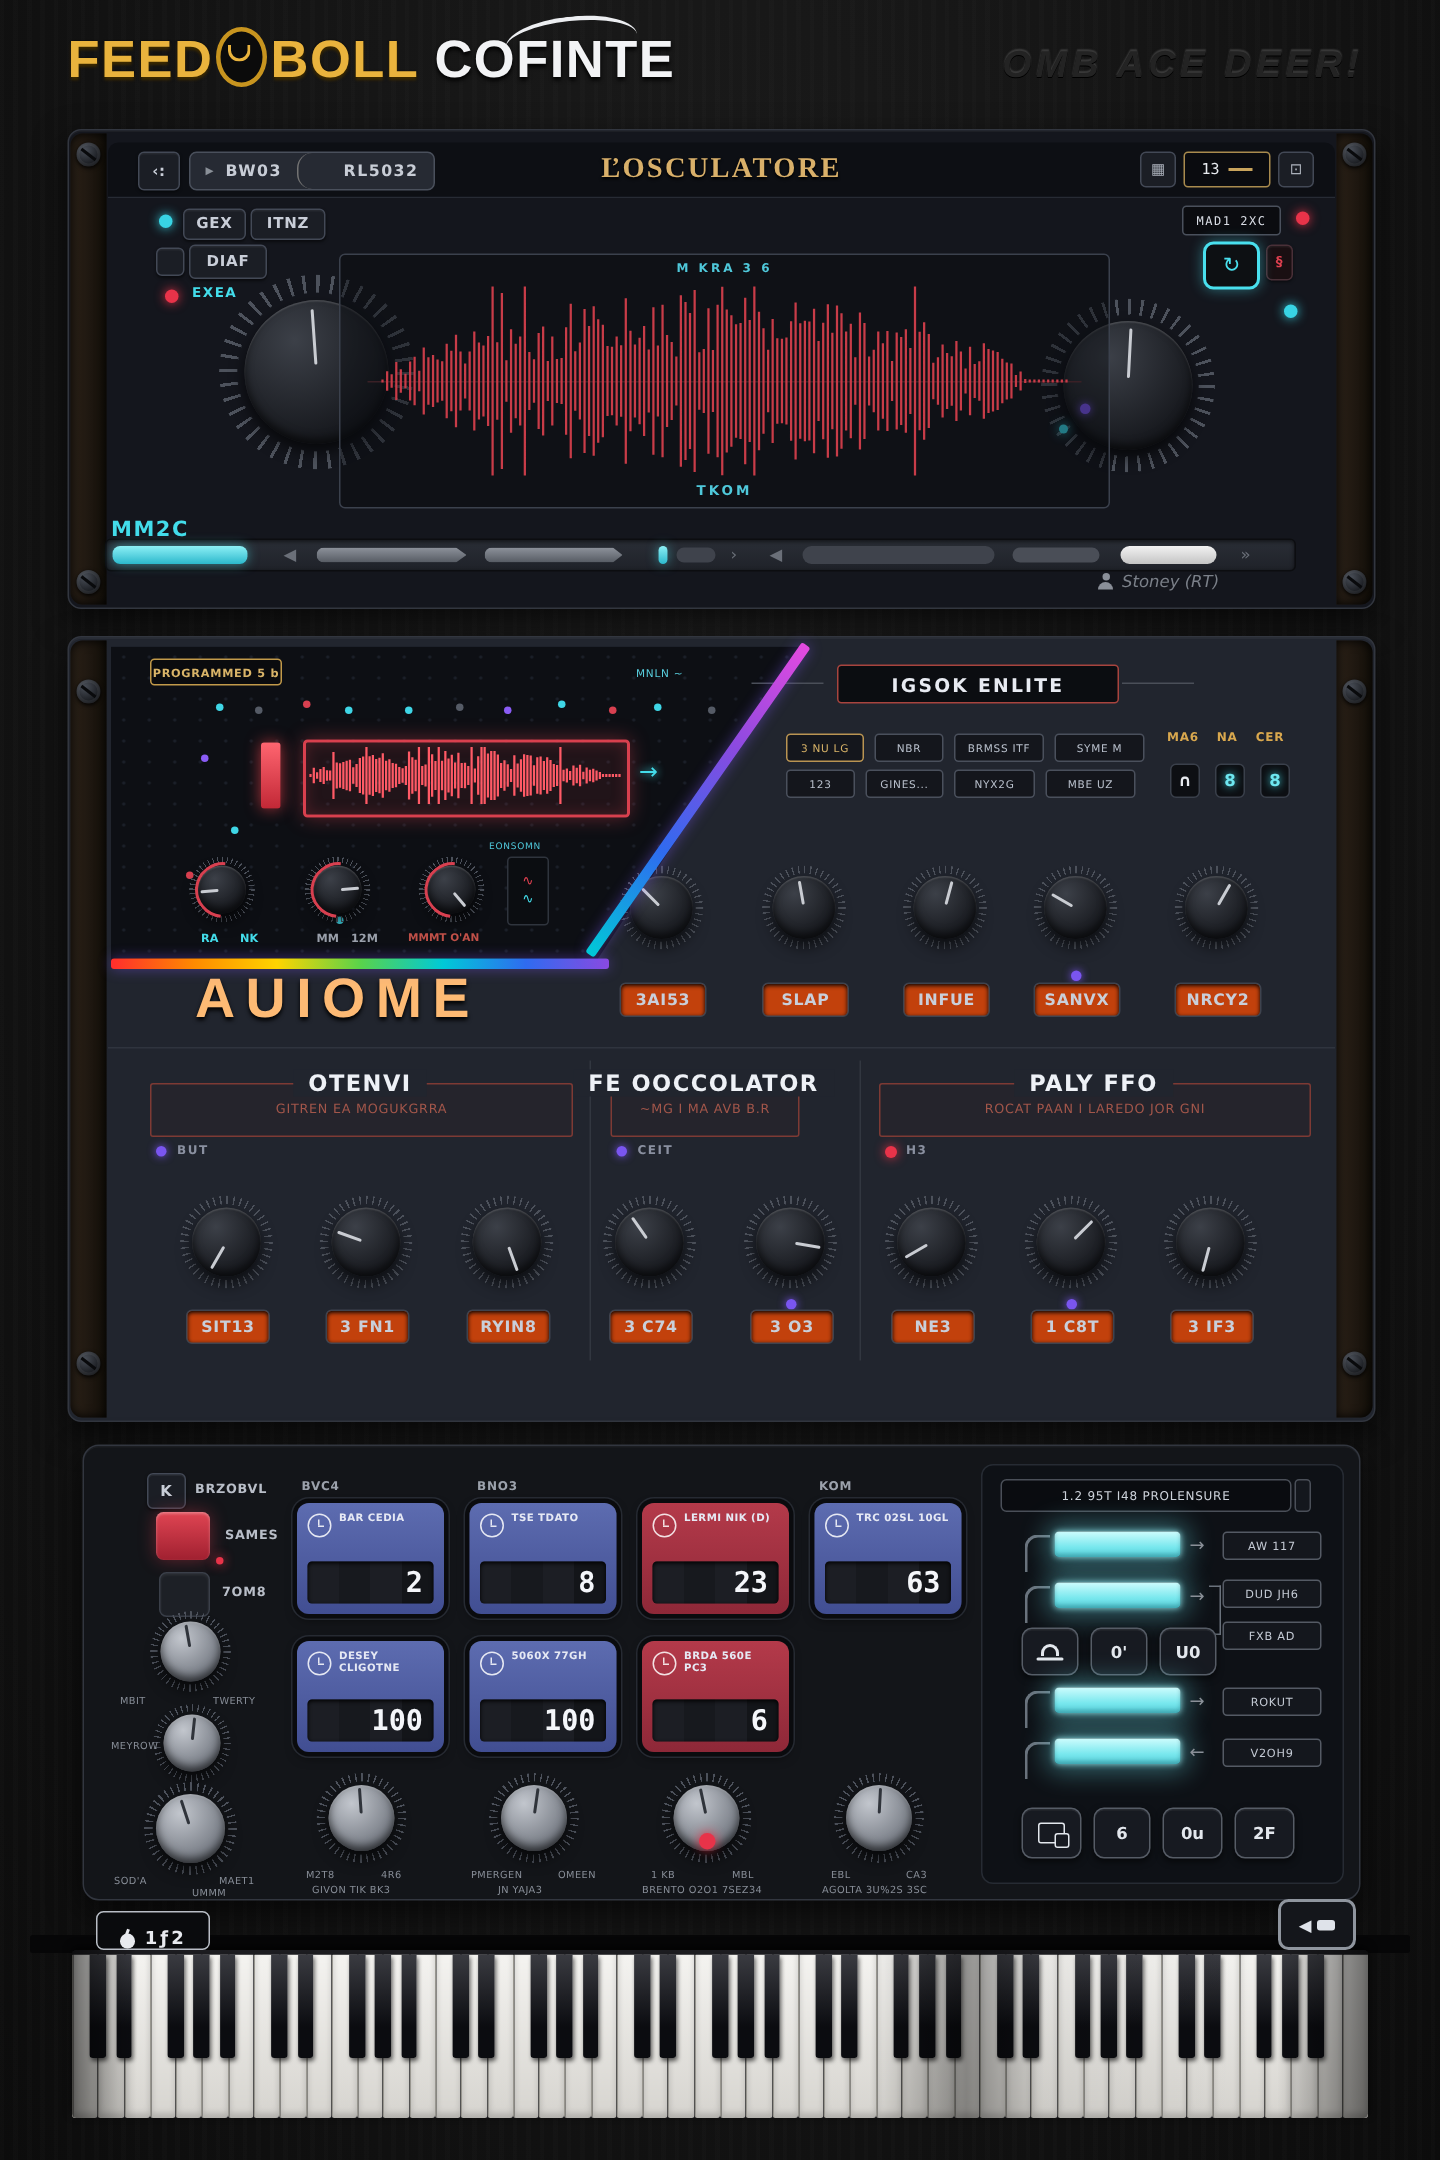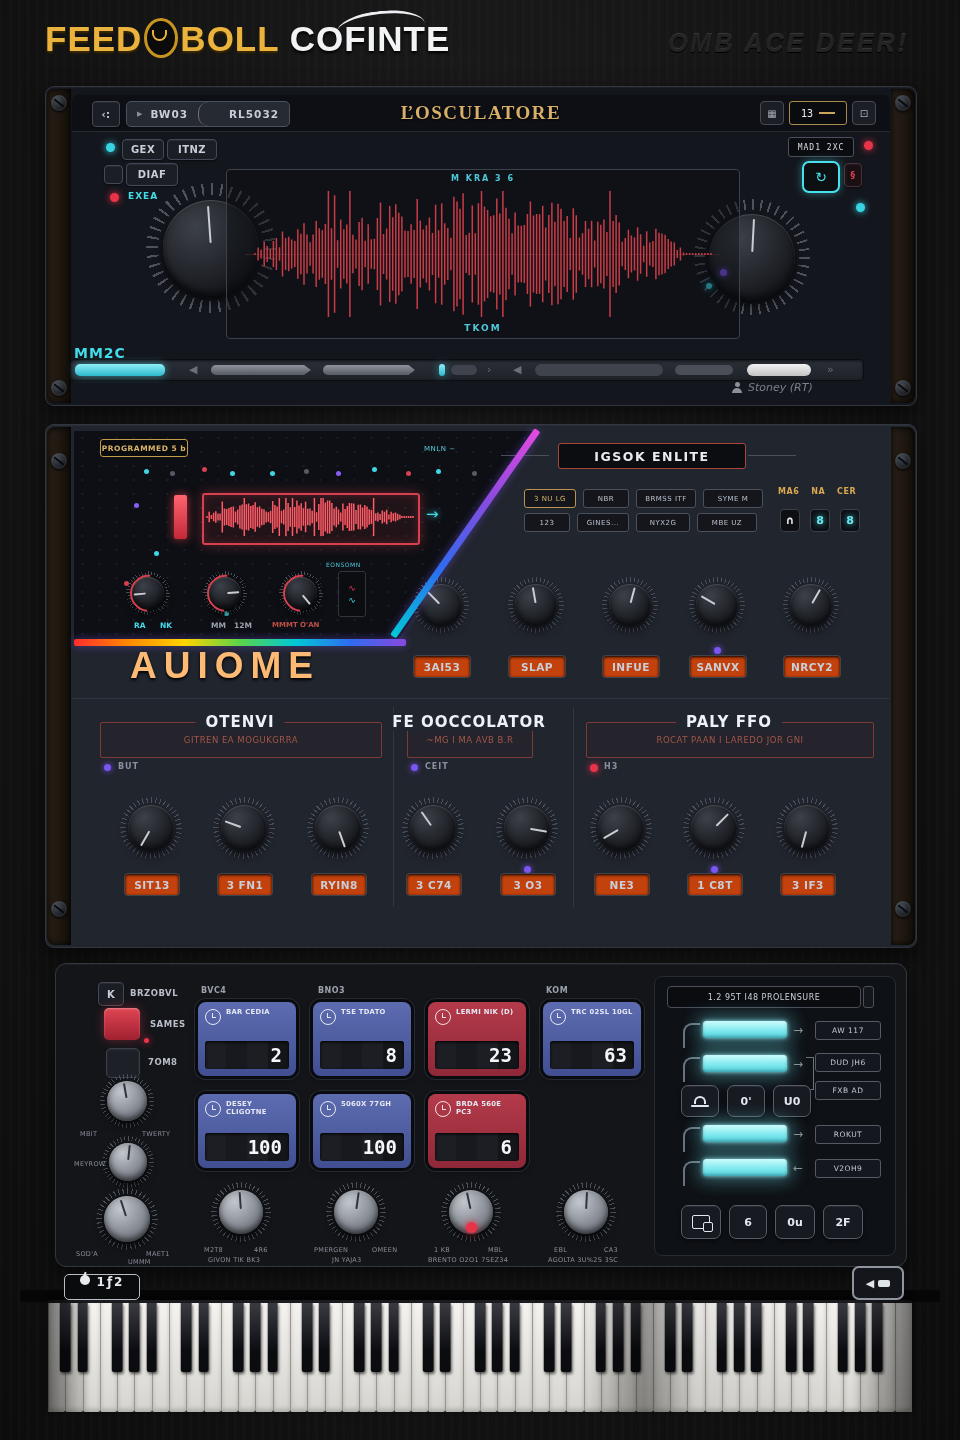--- a/index.html
+++ b/index.html
@@ -122,21 +122,21 @@
   .hat::before{content:"";position:absolute;left:3px;top:0;width:12px;height:8px;border:2px solid #e3e7ed;border-bottom:none;border-radius:7px 7px 0 0;box-sizing:border-box;}
   .hat::after{content:"";position:absolute;left:0;bottom:0;width:18px;height:2px;background:#e3e7ed;border-radius:1px;}
   .card{width:16px;height:12px;border:1.5px solid #e3e7ed;border-radius:2px;position:relative;}
   .card::after{content:"";position:absolute;right:-4px;bottom:-4px;width:8px;height:8px;border:1.5px solid #e3e7ed;border-radius:2px;background:#171a21;}
   .togR{position:absolute;left:48px;top:44px;width:36px;height:32px;border-radius:5px;background:linear-gradient(180deg,#e04553,#a02030);box-shadow:0 0 11px rgba(224,60,80,.4),inset 0 1px 2px rgba(255,255,255,.35);}
   .togD{position:absolute;left:50px;top:84px;width:32px;height:28px;border-radius:5px;background:#1d2026;border:1px solid #3a3f49;box-shadow:inset 0 1px 2px rgba(255,255,255,.08);}
   .p3lbl{position:absolute;font-size:8.5px;font-weight:bold;color:#b9bec8;letter-spacing:.5px;}
   .klbl{position:absolute;font-size:6.5px;color:#878d97;letter-spacing:.3px;white-space:nowrap;}
 
   
-  .pagechip{position:absolute;left:64px;top:1274px;width:74px;height:24px;border:1.5px solid #b9bec6;border-radius:5px;background:#0a0b0d;display:flex;align-items:flex-start;justify-content:center;gap:7px;color:#e8eaef;font-size:12px;font-weight:bold;letter-spacing:2px;z-index:2;}
+  .pagechip{position:absolute;left:64px;top:1274px;width:74px;height:24px;border:1.5px solid #b9bec6;border-radius:5px;background:#0a0b0d;display:flex;align-items:flex-end;justify-content:center;gap:7px;color:#e8eaef;font-size:12px;font-weight:bold;letter-spacing:2px;z-index:2;}
   .apple{width:10px;height:10px;background:#e8eaee;border-radius:50% 50% 48% 48%;position:relative;}
   .apple::before{content:"";position:absolute;left:4px;top:-3px;width:2px;height:4px;background:#e8eaee;transform:rotate(20deg);}
   .backbtn{position:absolute;left:852px;top:1266px;width:48px;height:30px;border:2px solid #8f959e;border-radius:7px;background:#14161b;display:flex;align-items:center;justify-content:center;gap:4px;color:#dfe3ea;font-size:11px;z-index:2;}
   .backbtn .blk{width:12px;height:7px;background:#dfe3ea;border-radius:2px;}
   .bezel{position:absolute;left:20px;top:1290px;width:920px;height:12px;background:#060607;border-radius:2px;}
   .kb{position:absolute;left:48px;top:1300px;width:864px;height:112px;background:#1c1c20;display:flex;padding-top:3px;box-sizing:border-box;border-radius:3px;box-shadow:0 -2px 6px rgba(0,0,0,.7);}
   .wkey{flex:1;background:linear-gradient(180deg,#f4f3f0,#d6d4cf);border-left:1px solid #98968f;border-radius:0 0 2px 2px;box-shadow:inset 0 -3px 4px rgba(0,0,0,.18);}
   .bkey{position:absolute;top:3px;width:1.22%;height:62%;background:linear-gradient(180deg,#3a3b41,#0b0c10 70%);border-radius:0 0 2px 2px;transform:translateX(-50%);box-shadow:1px 2px 3px rgba(0,0,0,.6);z-index:2;}
   .kbshade{position:absolute;inset:0;background:linear-gradient(90deg,rgba(0,0,0,.55),transparent 5%,transparent 62%,rgba(0,0,0,.4) 69%,rgba(0,0,0,.05) 75%,transparent 93%,rgba(0,0,0,.55));pointer-events:none;z-index:3;border-radius:3px;}
   .meter{position:absolute;left:292px;top:146px;width:26px;height:44px;background:#0b0d11;border:1px solid #2f343d;border-radius:3px;display:flex;flex-direction:column;align-items:center;justify-content:center;gap:2px;font-size:9px;z-index:2;}

